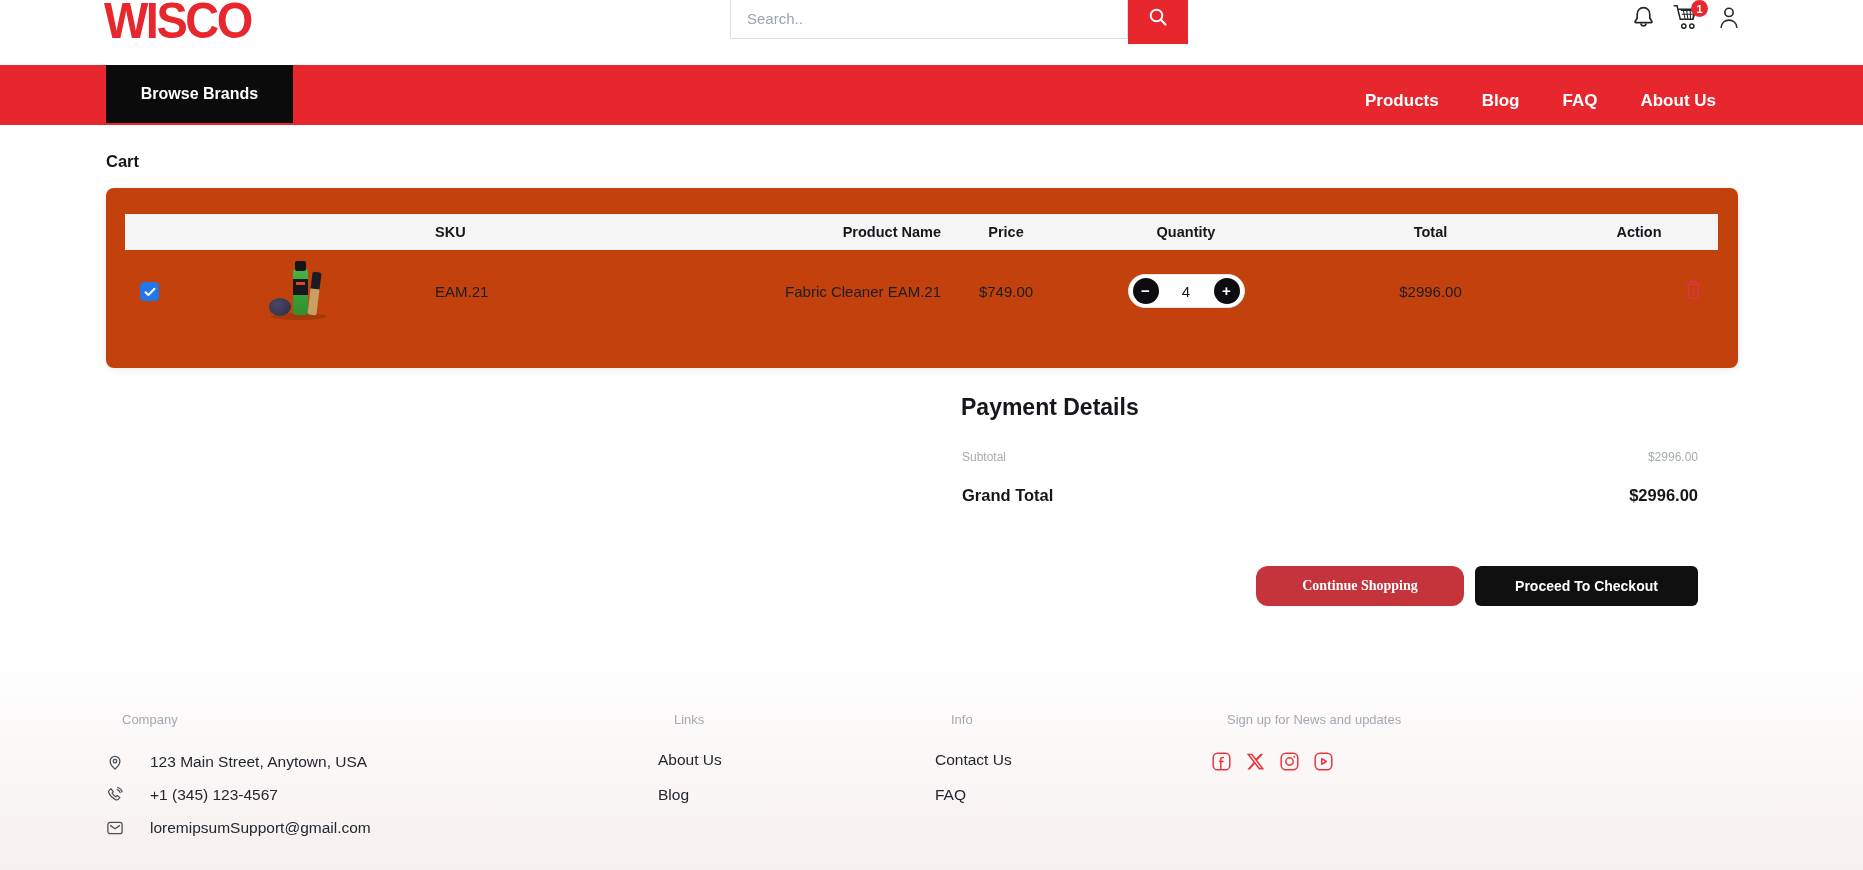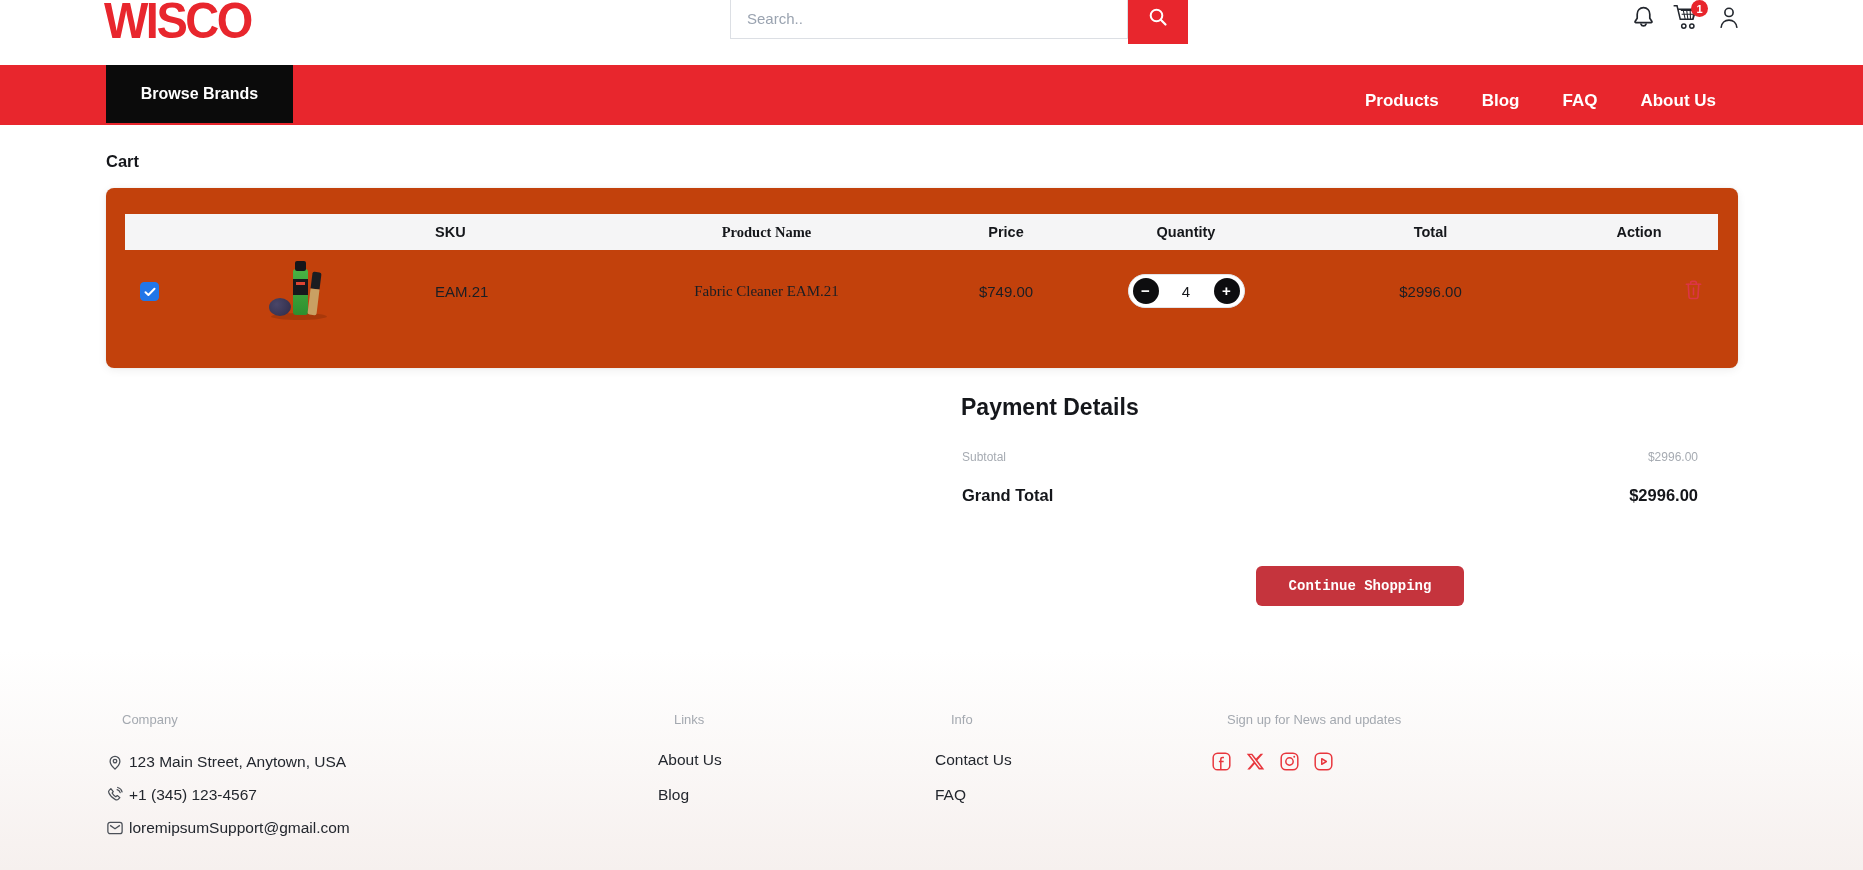--- a/index.html
+++ b/index.html
@@ -35,21 +35,21 @@
   .cart-title { position:absolute; left:106px; top:152px; font-size:16.5px; font-weight:700; color:#15171b; }
   .card { position:absolute; left:106px; top:188px; width:1632px; height:180px; background:#c2410c; border-radius:8px;
           box-shadow:0 0 2px rgba(0,0,0,.08), 0 2px 10px rgba(0,0,0,.07); }
   .thead { position:absolute; left:19px; top:26px; width:1593px; height:36px; background:#f5f5f6;
           display:flex; align-items:center; font-size:14.5px; font-weight:700; color:#15171b; }
   .trow { position:absolute; left:19px; top:62px; width:1593px; height:82px; display:flex; align-items:center;
           font-size:15px; color:#1b1e24; }
   .c-check { width:110px; padding-left:15px; }
   .c-img { width:200px; }
   .c-sku { width:157px; text-align:left; }
-  .c-name { width:349px; text-align:center;font-family:Liberation Serif, serif; }
+  .c-name { width:349px; text-align:right; }
   .c-price { width:130px; text-align:center; }
   .c-qty { width:230px; text-align:center; display:flex; justify-content:center; }
   .thead .c-qty { display:block; }
   .c-total { width:259px; text-align:center; }
   .c-action { width:158px; text-align:center; }
   .trow .c-action { display:flex; justify-content:flex-end; padding-right:14px; }
 
   .checkbox { display:inline-block; width:19px; height:19px; border-radius:4px; border:1.5px solid #9aa0a8;
           cursor:pointer; text-align:center; line-height:15px; }
   .checkbox svg { display:none; margin-top:4px; }
@@ -75,35 +75,35 @@
           font-size:15px; font-weight:700; cursor:pointer; display:flex; align-items:center; justify-content:center;
           font-family:inherit; line-height:1; padding-bottom:1px; }
   .qty-val { font-size:15px; color:#15171b; }
   .trash-btn { background:none; border:none; cursor:pointer; padding:0; }
 
   
   .payment-title { position:absolute; left:961px; top:394px; font-size:23px; font-weight:700; color:#15171b; }
   .pay-row { position:absolute; left:962px; width:736px; display:flex; justify-content:space-between; }
   .pay-sub { top:450px; font-size:12px; color:#a6abb2; }
   .pay-grand { top:486px; font-size:16.5px; font-weight:700; color:#15171b; }
-  .btn-continue { position:absolute; left:1256px; top:566px; width:208px; height:40px; border:none; border-radius:6px;
-          background:#c5343d; color:#fff; font-size:14px; font-weight:700; font-family:Liberation Mono, monospace; cursor:pointer; }
+  .btn-continue { position:absolute; left:1256px; top:566px; width:208px; height:40px; border:none; border-radius:12px;
+          background:#c5343d; color:#fff; font-size:14px; font-weight:700; font-family:Liberation Serif, serif; cursor:pointer; }
   .btn-checkout { position:absolute; left:1475px; top:566px; width:223px; height:40px; border:none; border-radius:6px;
           background:#101010; color:#fff; font-size:14px; font-weight:700; font-family:inherit; cursor:pointer; }
 
   
   .footer { position:absolute; left:0; top:650px; width:100%; height:220px;
           background:linear-gradient(180deg,#ffffff 0%, #faf7f6 55%, #f6f0ee 100%); }
   .f-col { position:absolute; top:62px; }
   .f-col h3 { font-size:13px; font-weight:400; color:#a4a9b0; margin:0 0 24px 16px; }
   .f-company { left:106px; }
   .f-links { left:658px; }
   .f-info { left:935px; }
   .f-news { left:1211px; }
-  .f-row { display:flex; align-items:center; gap:5px; margin-bottom:11px; height:22px;
+  .f-row { display:flex; align-items:center; gap:26px; margin-bottom:11px; height:22px;
           font-size:15.5px; color:#23272e; cursor:pointer; }
   .f-item { display:block; font-size:15.5px; color:#23272e; margin-bottom:17px; text-decoration:none; cursor:pointer; }
   .socials { display:flex; gap:13px; margin-top:2px; }
   .socials span { cursor:pointer; display:inline-flex; }
 </style>
 </head>
 <body>
 
 <div class="page">
 
@@ -211,20 +211,21 @@
   <h2 class="payment-title">Payment Details</h2>
   <div class="pay-row pay-sub">
     <span>Subtotal</span>
     <span>$2996.00</span>
   </div>
   <div class="pay-row pay-grand">
     <span>Grand Total</span>
     <span>$2996.00</span>
   </div>
   <button class="btn-continue">Continue Shopping</button>
+  <button class="btn-checkout">Proceed To Checkout</button>
 
   <footer class="footer">
     <div class="f-col f-company">
       <h3>Company</h3>
       <div class="f-row">
         <svg width="18" height="18" viewBox="0 0 24 24" fill="none" stroke="#4b5058" stroke-width="1.7">
             <path d="M12 21.5C8.7 18.6 5.5 14.8 5.5 11a6.5 6.5 0 1 1 13 0c0 3.8-3.2 7.6-6.5 10.5z"></path>
             <circle cx="12" cy="10.8" r="2.4"></circle>
           </svg>
         <span>123 Main Street, Anytown, USA</span>

